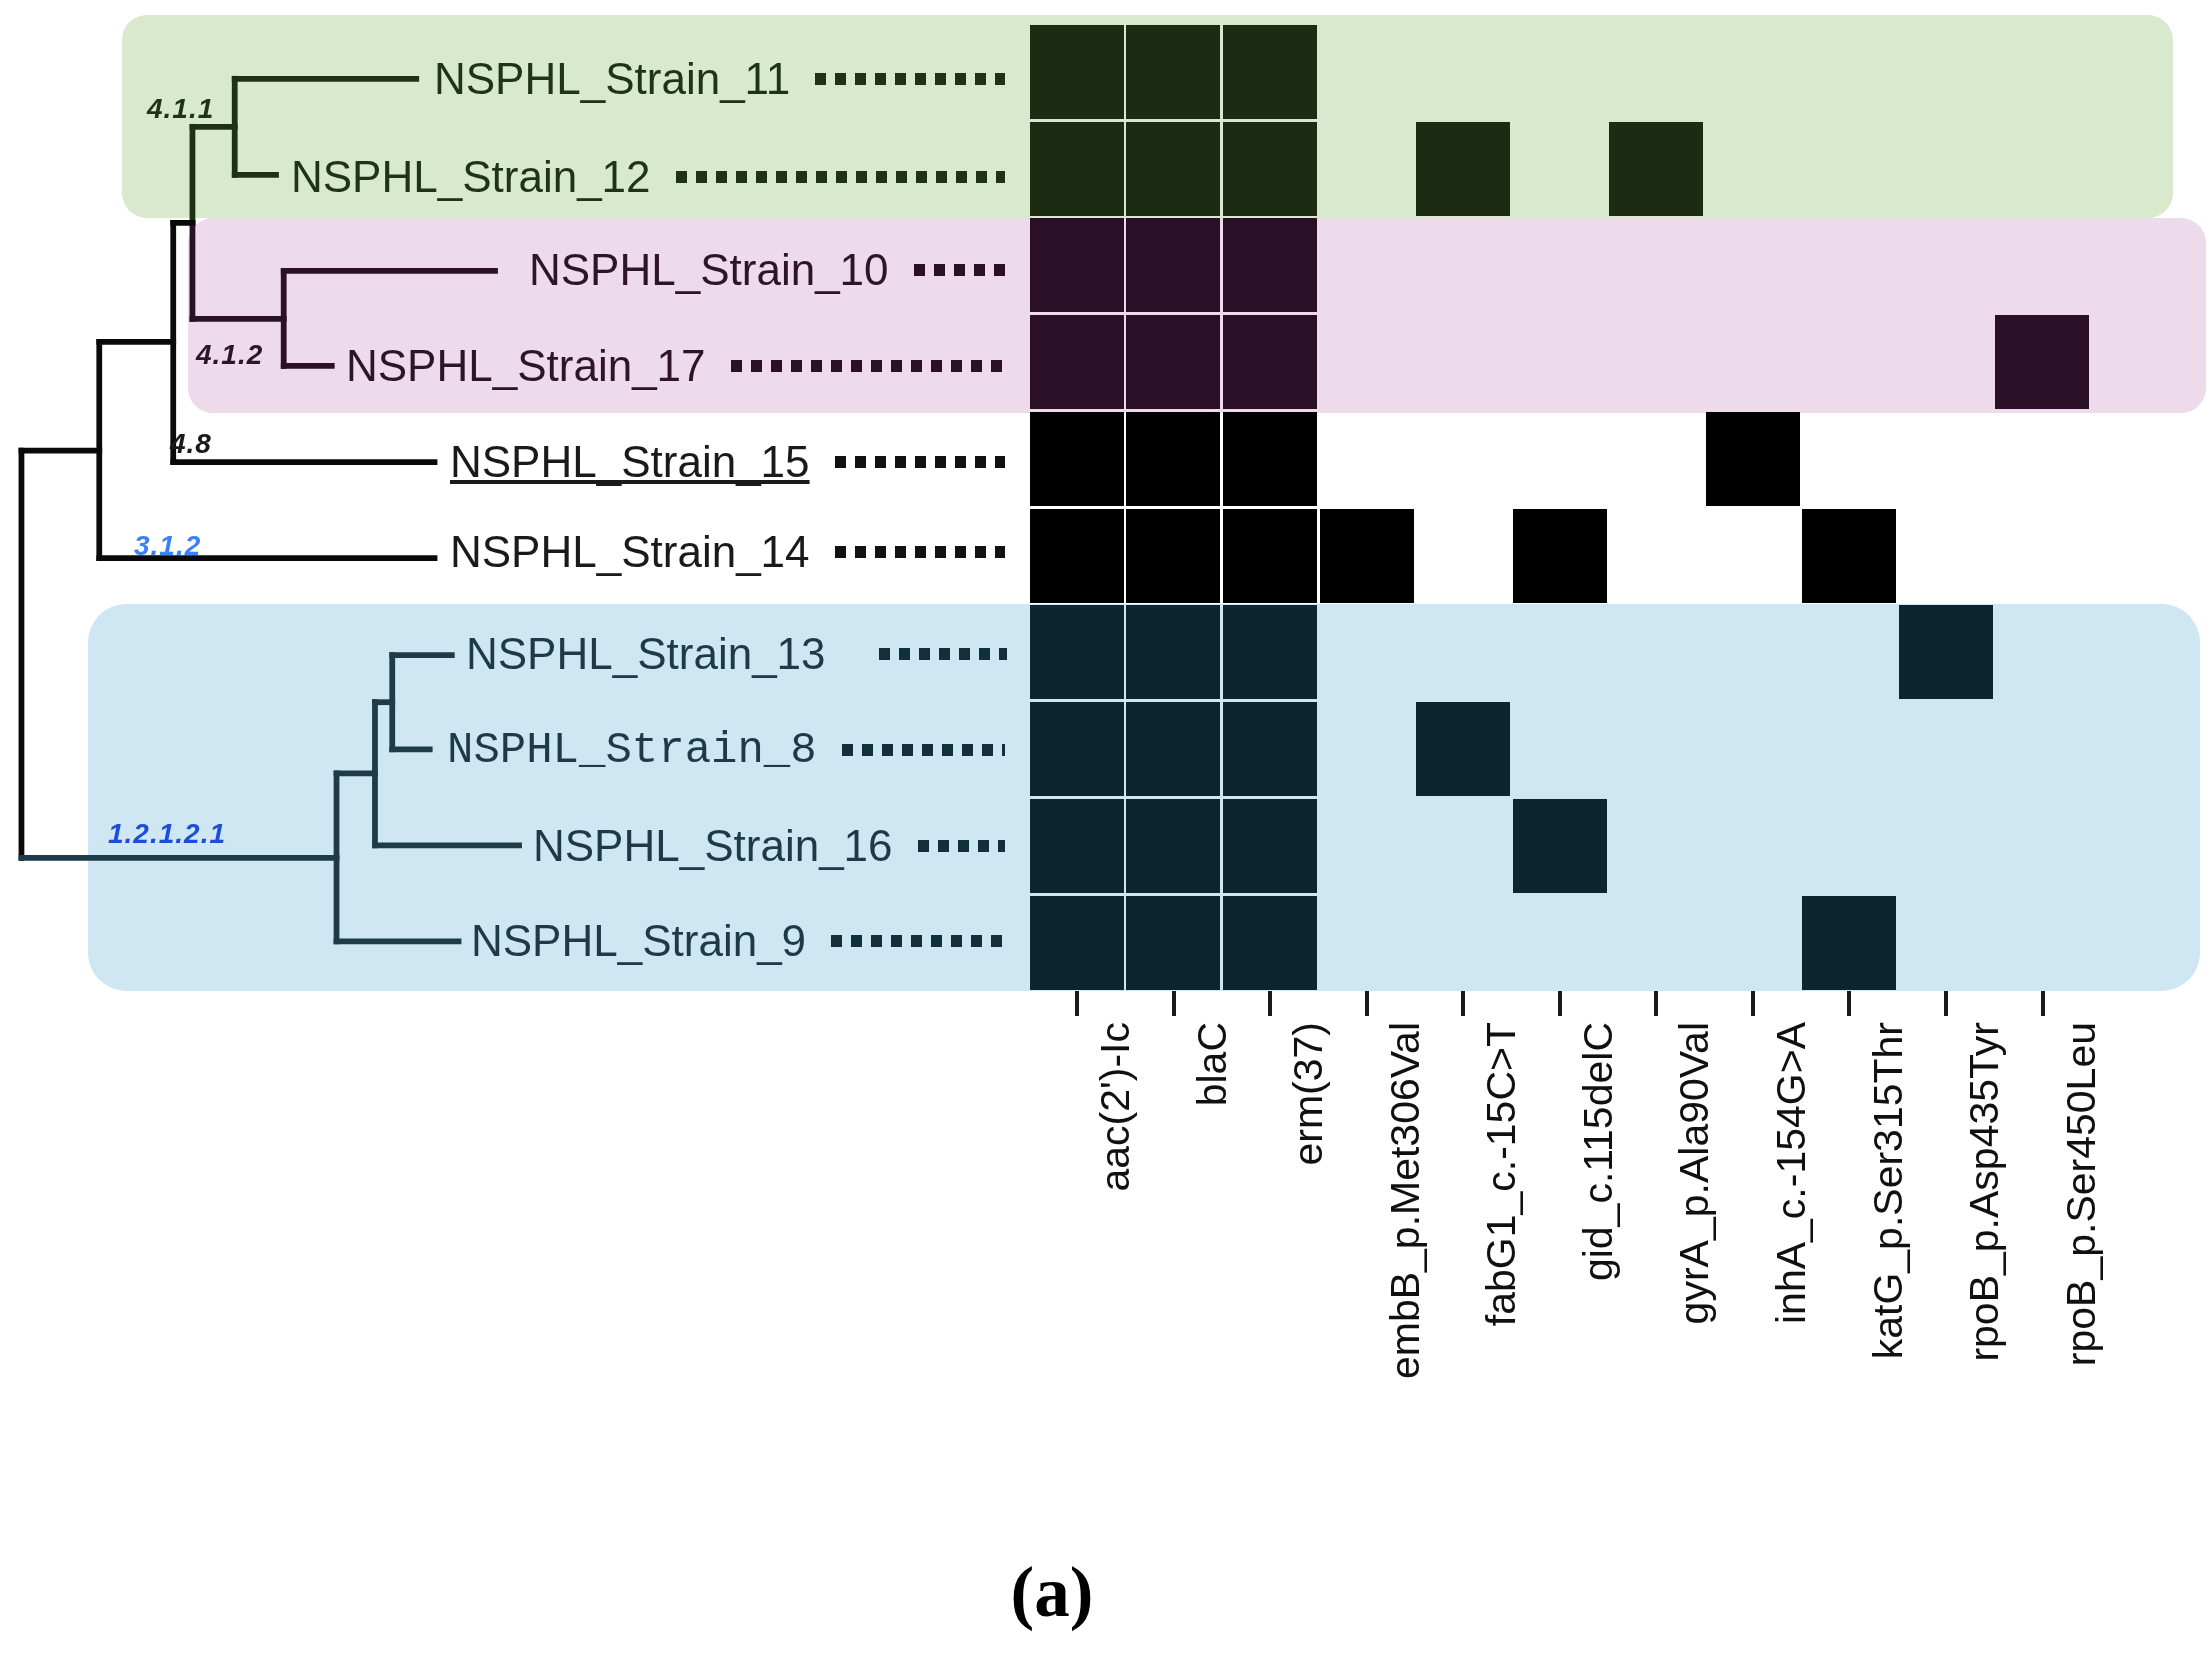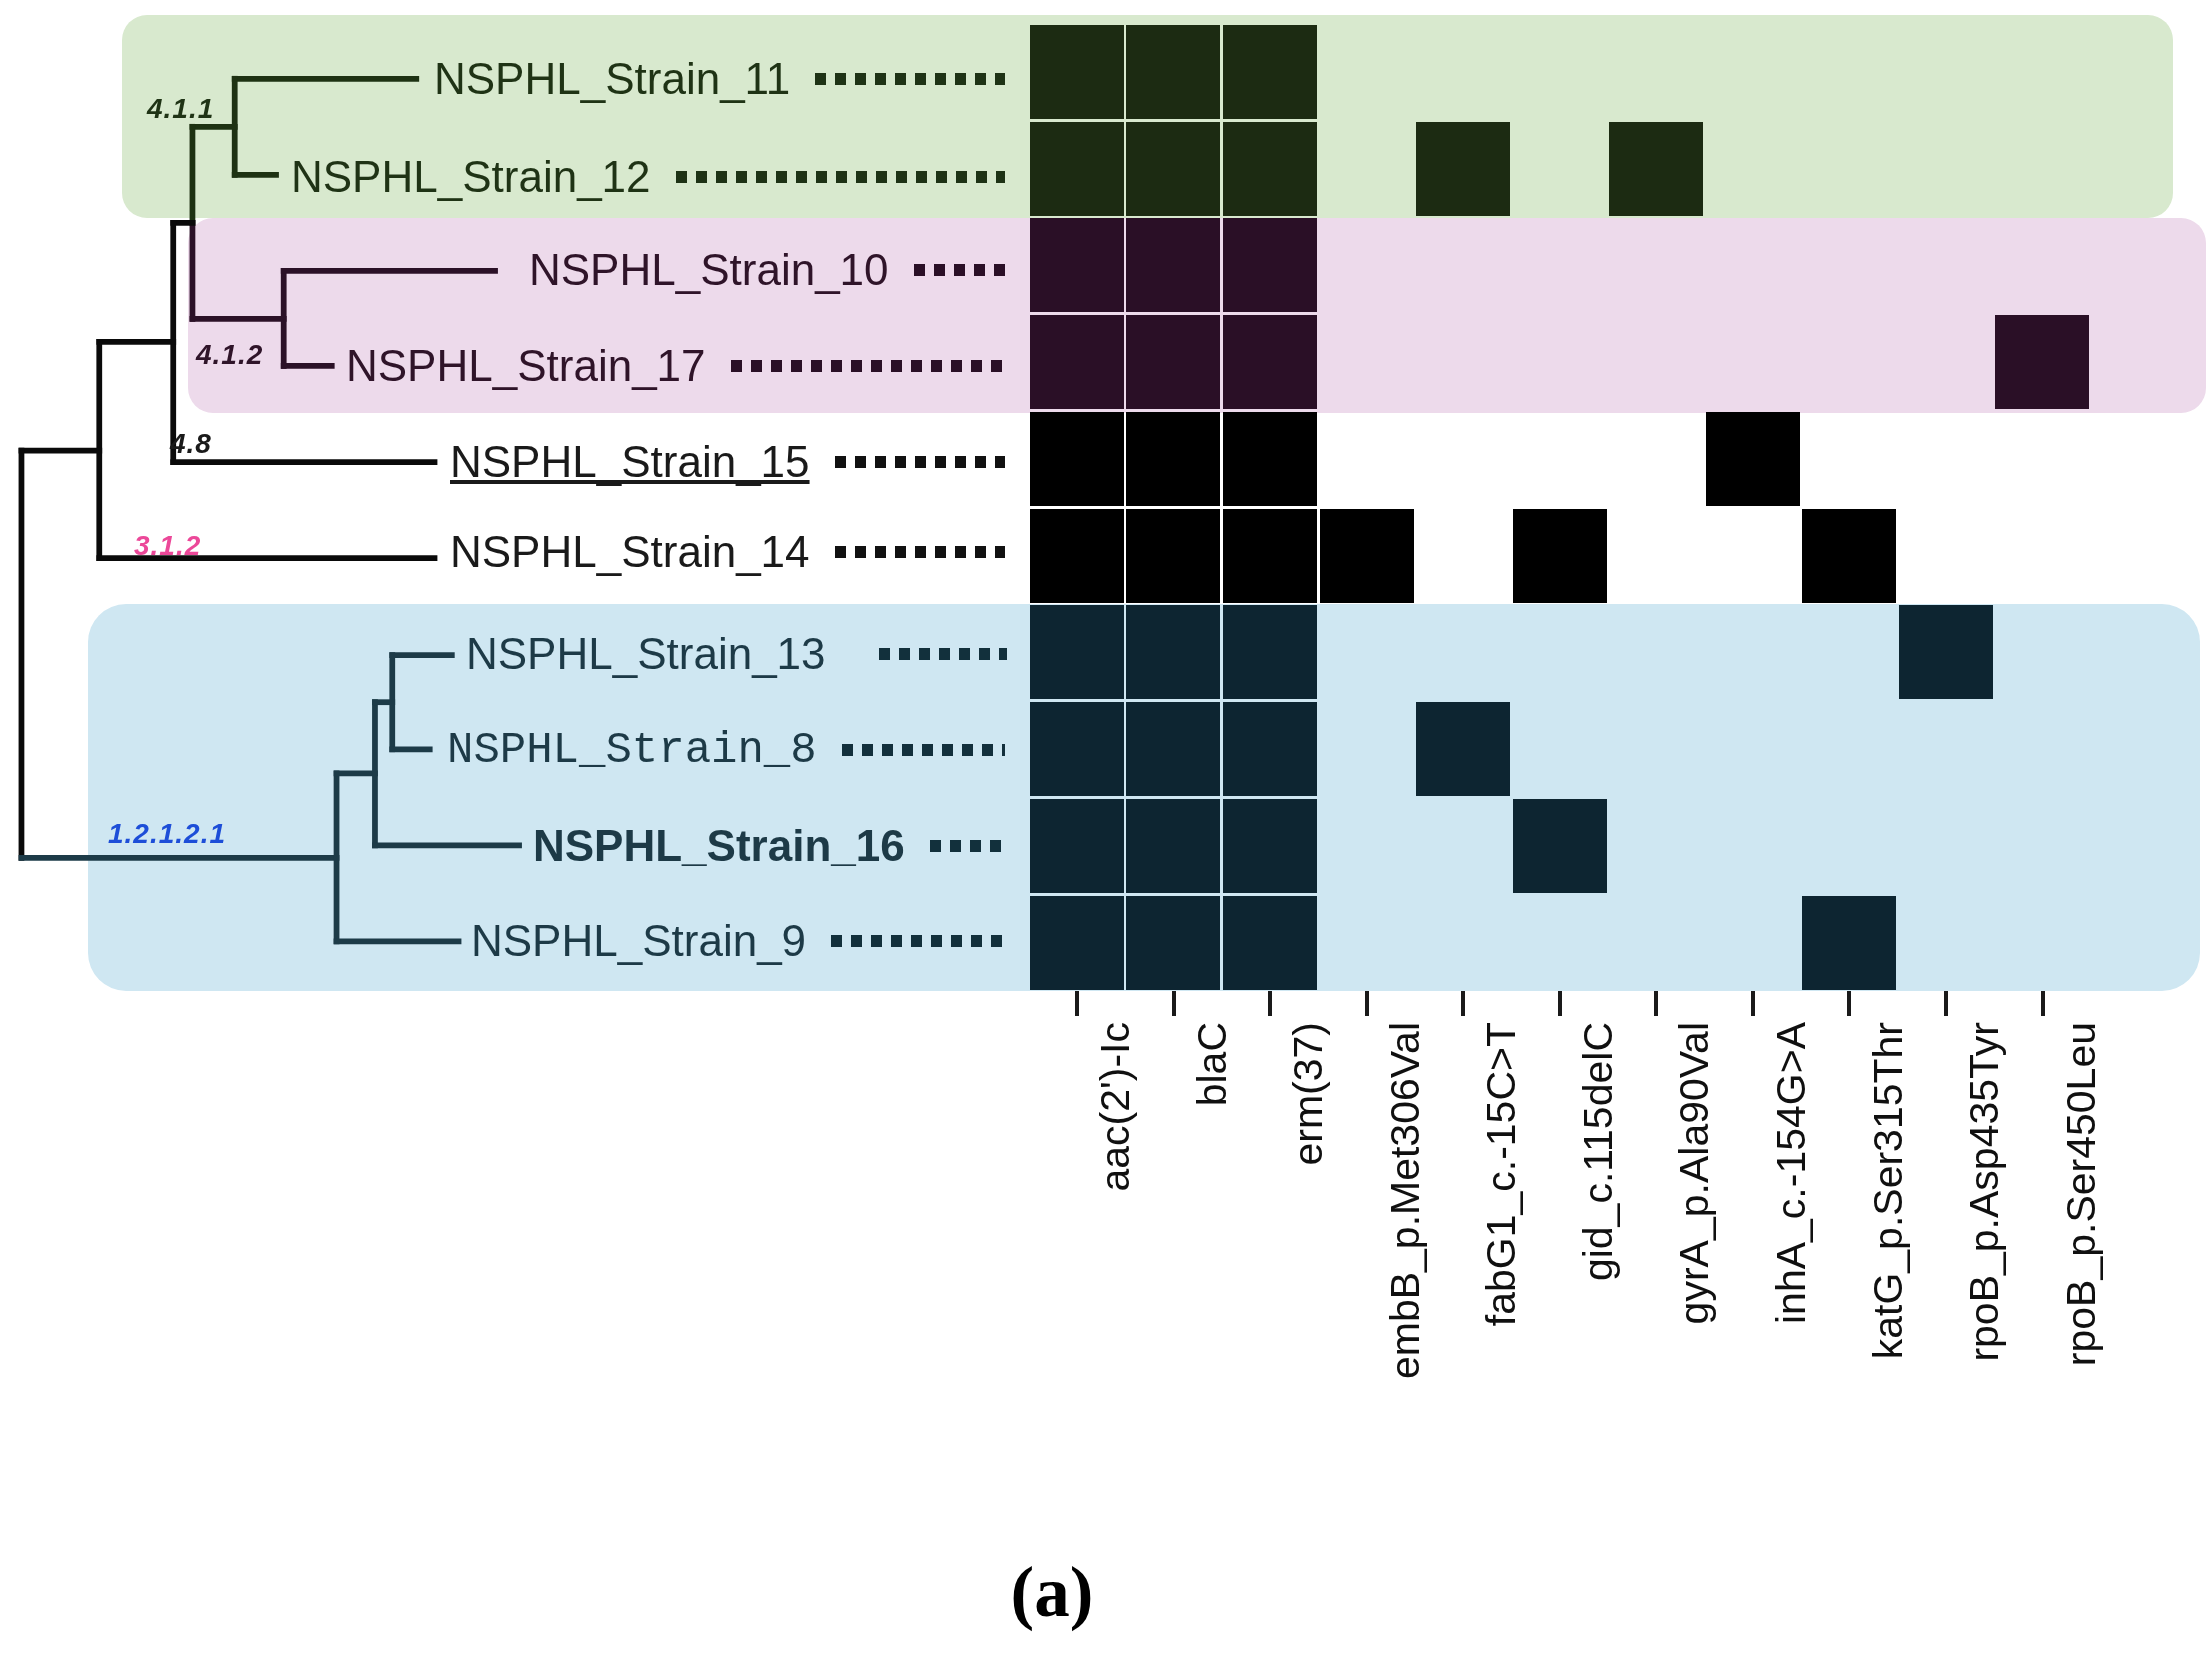--- a/index.html
+++ b/index.html
@@ -95,21 +95,21 @@
       <line x1="390" y1="731" x2="408" y2="731" stroke="#1d3b48" stroke-width="6" stroke-linecap="square"></line>
       <line x1="408" y1="682" x2="408" y2="780" stroke="#1d3b48" stroke-width="6" stroke-linecap="square"></line>
       <line x1="408" y1="682" x2="470" y2="682" stroke="#1d3b48" stroke-width="6" stroke-linecap="square"></line>
       <line x1="408" y1="780" x2="447" y2="780" stroke="#1d3b48" stroke-width="6" stroke-linecap="square"></line>
     </svg>
 
   <div id="node-labels">
       <div class="node-label" style="left: 147px; top: 93px; color: rgb(31, 51, 21);">4.1.1</div>
       <div class="node-label" style="left: 196px; top: 339px; color: rgb(47, 20, 41);">4.1.2</div>
       <div class="node-label" style="left: 170px; top: 428px; color: rgb(26, 26, 26);">4.8</div>
-      <div class="node-label" style="left: 134px; top: 530px; color: #ec4899;">3.1.2</div>
+      <div class="node-label" style="left: 134px; top: 530px; color: #3b82f6;">3.1.2</div>
       <div class="node-label" style="left: 108px; top: 818px; color: #1d4ed8; text-align: right;">1.2.1.2.1</div>
     </div>
 
   <div id="strain-rows">
       <div class="strain-row" style="left: 434px; top: 31px; width: 573px;">
         <span class="strain-label" style="color: rgb(31, 51, 21);">NSPHL_Strain_11</span>
         <div class="dot-leader" style="background: repeating-linear-gradient(90deg, rgb(30, 51, 21) 0px, rgb(30, 51, 21) 10.6px, transparent 10.6px, transparent 20px);"></div>
       </div>
       <div class="strain-row" style="left: 291px; top: 129px; width: 716px;">
         <span class="strain-label" style="color: rgb(31, 51, 21);">NSPHL_Strain_12</span>
@@ -133,21 +133,21 @@
       </div>
       <div class="strain-row" style="left: 466px; top: 606px; width: 543px; gap: 28px;">
         <span class="strain-label" style="color: rgb(29, 58, 71);">NSPHL_Strain_13</span>
         <div class="dot-leader" style="background: repeating-linear-gradient(90deg, rgb(18, 48, 60) 0px, rgb(18, 48, 60) 10.6px, transparent 10.6px, transparent 20px);"></div>
       </div>
       <div class="strain-row" style="left: 447px; top: 702px; width: 560px;">
         <span class="strain-label" style="color: rgb(29, 58, 71); font-family: Liberation Mono, monospace;">NSPHL_Strain_8</span>
         <div class="dot-leader" style="background: repeating-linear-gradient(90deg, rgb(18, 48, 60) 0px, rgb(18, 48, 60) 10.6px, transparent 10.6px, transparent 20px);"></div>
       </div>
       <div class="strain-row" style="left: 533px; top: 798px; width: 474px;">
-        <span class="strain-label" style="color: rgb(29, 58, 71); font-weight: bold;">NSPHL_Strain_16</span>
+        <span class="strain-label" style="color: rgb(29, 58, 71);">NSPHL_Strain_16</span>
         <div class="dot-leader" style="background: repeating-linear-gradient(90deg, rgb(18, 48, 60) 0px, rgb(18, 48, 60) 10.6px, transparent 10.6px, transparent 20px);"></div>
       </div>
       <div class="strain-row" style="left: 471px; top: 893px; width: 536px;">
         <span class="strain-label" style="color: rgb(29, 58, 71);">NSPHL_Strain_9</span>
         <div class="dot-leader" style="background: repeating-linear-gradient(90deg, rgb(18, 48, 60) 0px, rgb(18, 48, 60) 10.6px, transparent 10.6px, transparent 20px);"></div>
       </div>
     </div>
 
   <div id="heatmap">
       <div class="hm-cell" style="left: 1030px; top: 25px; width: 94px; height: 94px; background: rgb(28, 43, 18);"></div>

